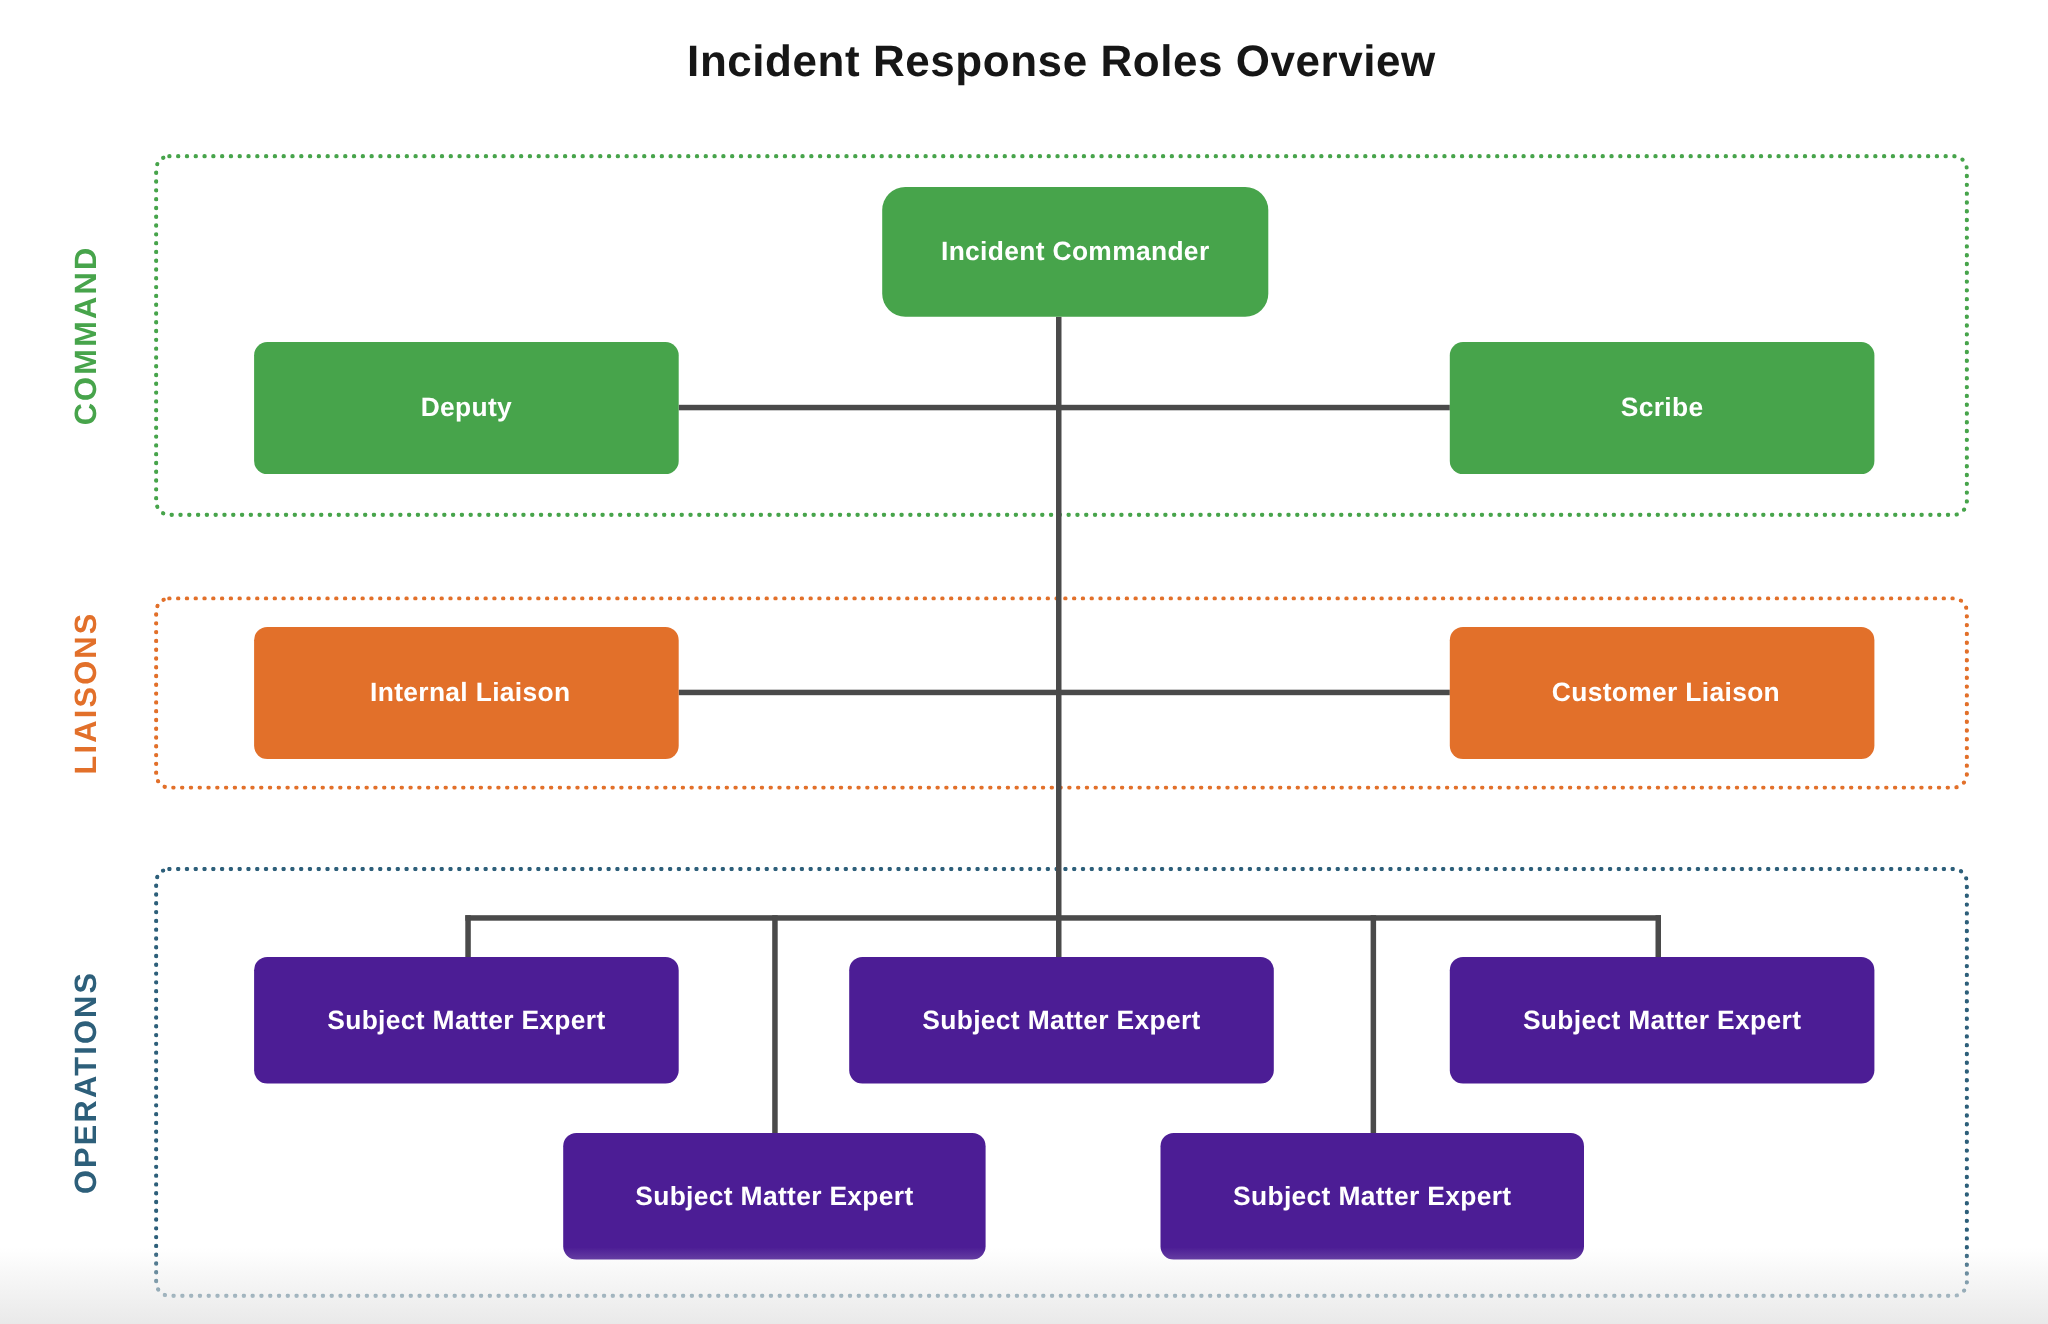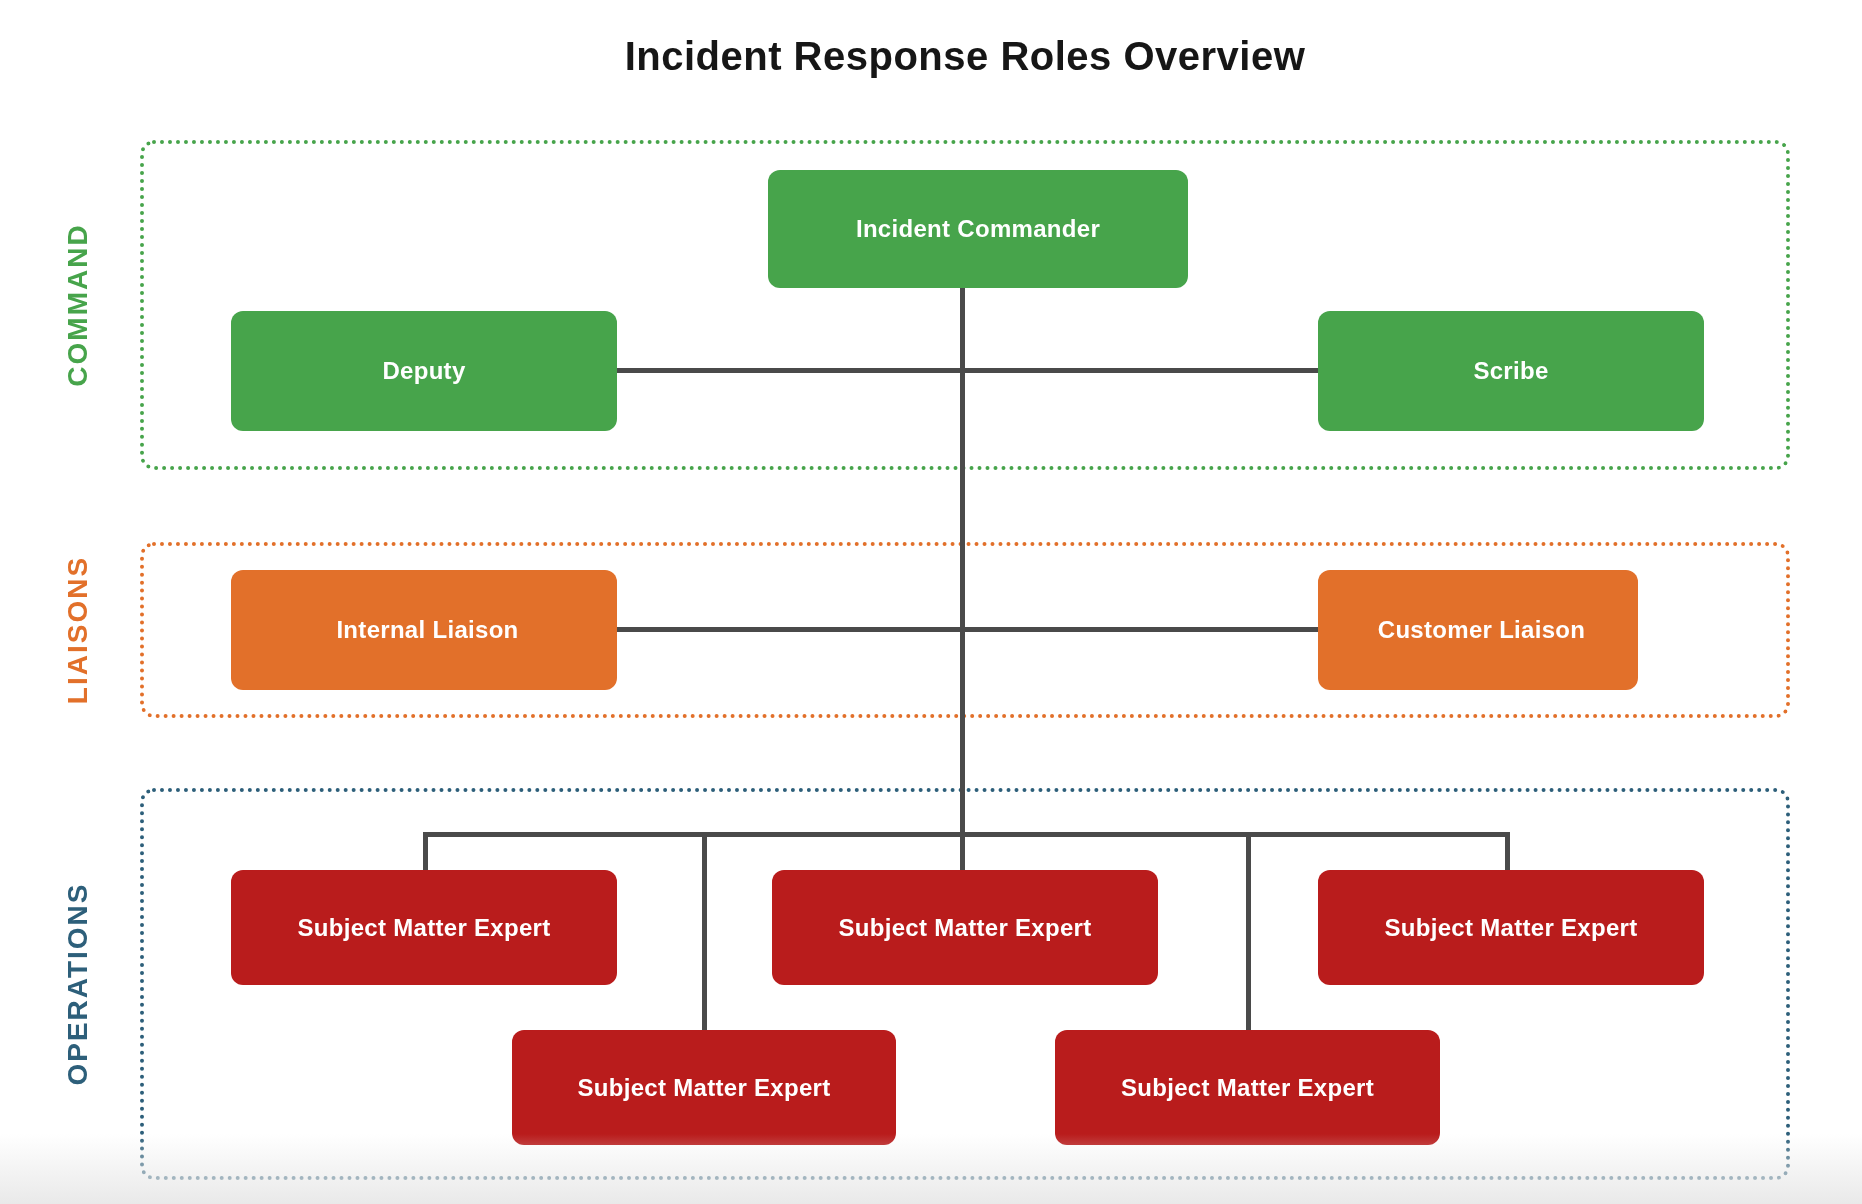--- a/index.html
+++ b/index.html
@@ -69,21 +69,21 @@
     text-align: center;
     color: #ffffff;
     font-size: 24px;
     font-weight: 700;
     letter-spacing: 0.3px;
     box-sizing: border-box;
     padding: 0 14px;
   }
   .node.green  { background: #47A44B; }
   .node.orange { background: #E2702A; padding-left: 21px; }
-  .node.teal   { background: #b91c1c; }
+  .node.teal   { background: #4c1d95; }
 
   .bottom-fade {
     position: absolute;
     left: 0;
     bottom: 0;
     width: 100%;
     height: 70px;
     background: linear-gradient(to bottom, rgba(233,233,233,0), #e9e9e9);
     pointer-events: none;
   }
@@ -105,26 +105,26 @@
 
   <div class="line" style="left:960px;  top:288px; width:5px;    height:582px;"></div>
   <div class="line" style="left:617px;  top:368px; width:701px;  height:5px;"></div>
   <div class="line" style="left:617px;  top:627px; width:701px;  height:5px;"></div>
   <div class="line" style="left:423px;  top:832px; width:1087px; height:5px;"></div>
   <div class="line" style="left:423px;  top:832px; width:5px;    height:38px;"></div>
   <div class="line" style="left:702px;  top:832px; width:5px;    height:198px;"></div>
   <div class="line" style="left:1246px; top:832px; width:5px;    height:198px;"></div>
   <div class="line" style="left:1505px; top:832px; width:5px;    height:38px;"></div>
 
-  <div class="node green" style="left:768px;  top:170px; width:420px; height:118px;">Incident Commander</div>
+  <div class="node green" style="left:802px;  top:170px; width:351px; height:118px;border-radius:21px;">Incident Commander</div>
   <div class="node green" style="left:1318px; top:311px; width:386px; height:120px;">Scribe</div>
   <div class="node green" style="left:231px;  top:311px; width:386px; height:120px;">Deputy</div>
 
   <div class="node orange" style="left:231px;  top:570px; width:386px; height:120px;">Internal Liaison</div>
-  <div class="node orange" style="left:1318px; top:570px; width:320px; height:120px;">Customer Liaison</div>
+  <div class="node orange" style="left:1318px; top:570px; width:386px; height:120px;">Customer Liaison</div>
 
   <div class="node teal" style="left:231px;  top:870px; width:386px; height:115px;">Subject Matter Expert</div>
   <div class="node teal" style="left:772px;  top:870px; width:386px; height:115px;">Subject Matter Expert</div>
   <div class="node teal" style="left:1318px; top:870px; width:386px; height:115px;">Subject Matter Expert</div>
 
   <div class="node teal" style="left:512px;  top:1030px; width:384px; height:115px;">Subject Matter Expert</div>
   <div class="node teal" style="left:1055px; top:1030px; width:385px; height:115px;">Subject Matter Expert</div>
 
   <div class="bottom-fade"></div>
 

